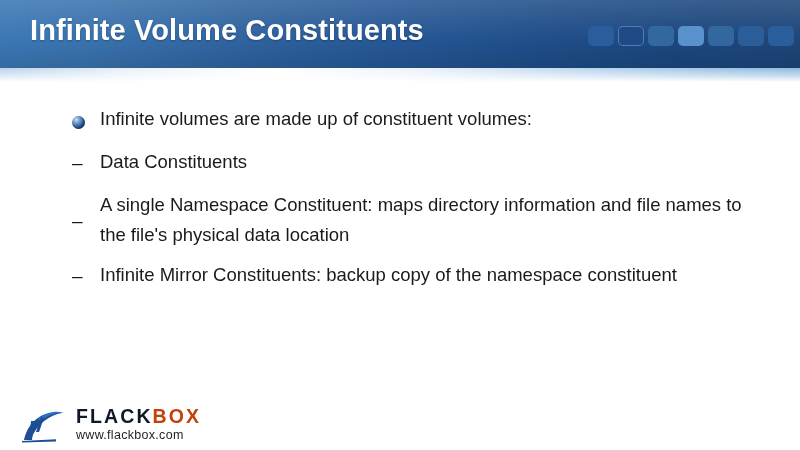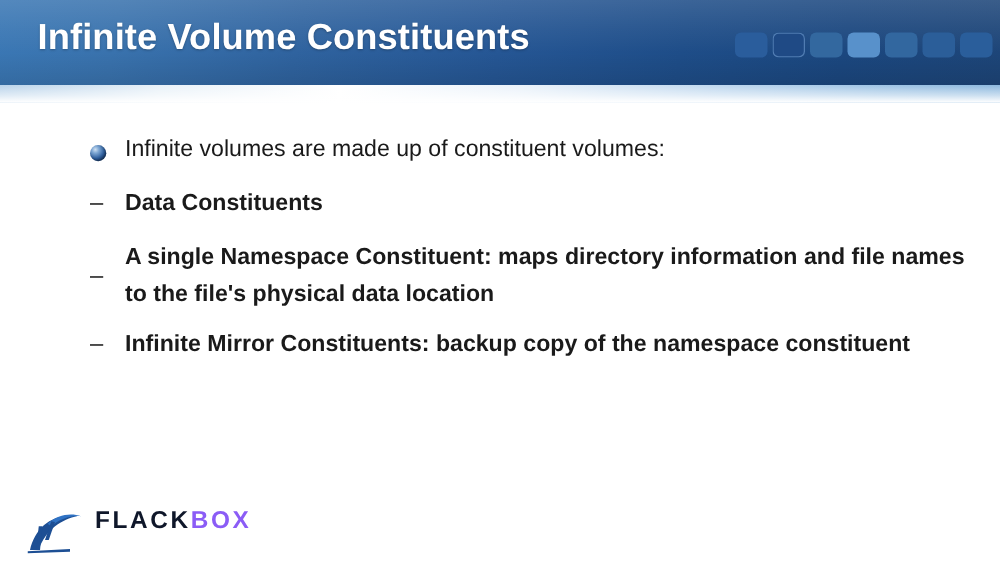--- a/index.html
+++ b/index.html
@@ -146,21 +146,21 @@
     text-align: left;
   }
 
   .bullet-text {
     flex: 1 1 auto;
     font-size: 18.5px;
     line-height: 30px;
     color: #1a1a1a;
     font-weight: 400;
   }
-  .lvl2 .bullet-text { font-size: 18.5px; font-weight: bold; }
+  .lvl2 .bullet-text { font-size: 18.5px; }
 
   .row-gap-lg { margin-bottom: 10px; }
 
   
   .logo {
     position: absolute;
     left: 22px;
     top: 402px;
     width: 190px;
     height: 44px;
@@ -178,21 +178,21 @@
     top: 3px;
   }
   .logo-word {
     font-size: 19.5px;
     font-weight: 700;
     letter-spacing: 2.1px;
     line-height: 22px;
     white-space: nowrap;
   }
   .logo-flack { color: #0f172a; }
-  .logo-box   { color: #8b5cf6; }
+  .logo-box   { color: #c2410c; }
   .logo-url {
     font-size: 12.5px;
     color: #1f1f1f;
     letter-spacing: 0.3px;
     line-height: 15px;
     margin-top: 1px;
     white-space: nowrap;
   }
 </style>
 </head>
@@ -256,17 +256,18 @@
 
       <path d="M19 11 L 22 11.5 L 17 26 L 14 26 Z" fill="#1d4f94"></path>
 
       <path d="M0 35 L 34 33.2 L 34 35.4 L 0 36.6 Z" fill="#1d4f94"></path>
     </svg>
 
     <div class="logo-text">
       <div class="logo-word">
         <span class="logo-flack">FLACK</span><span class="logo-box">BOX</span>
       </div>
+      <div class="logo-url">www.flackbox.com</div>
     </div>
 
   </div>
 
 </div>
 
 </body></html>

